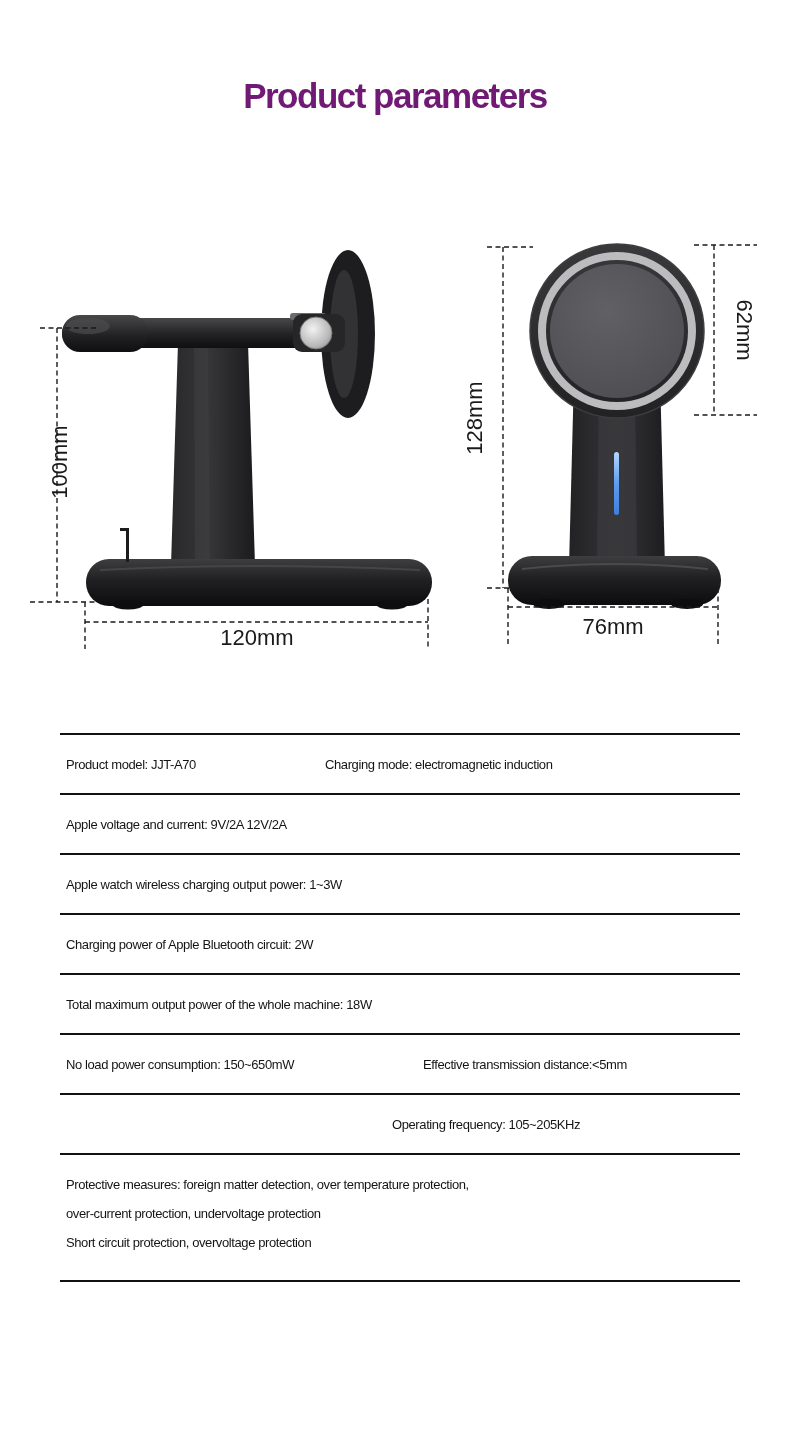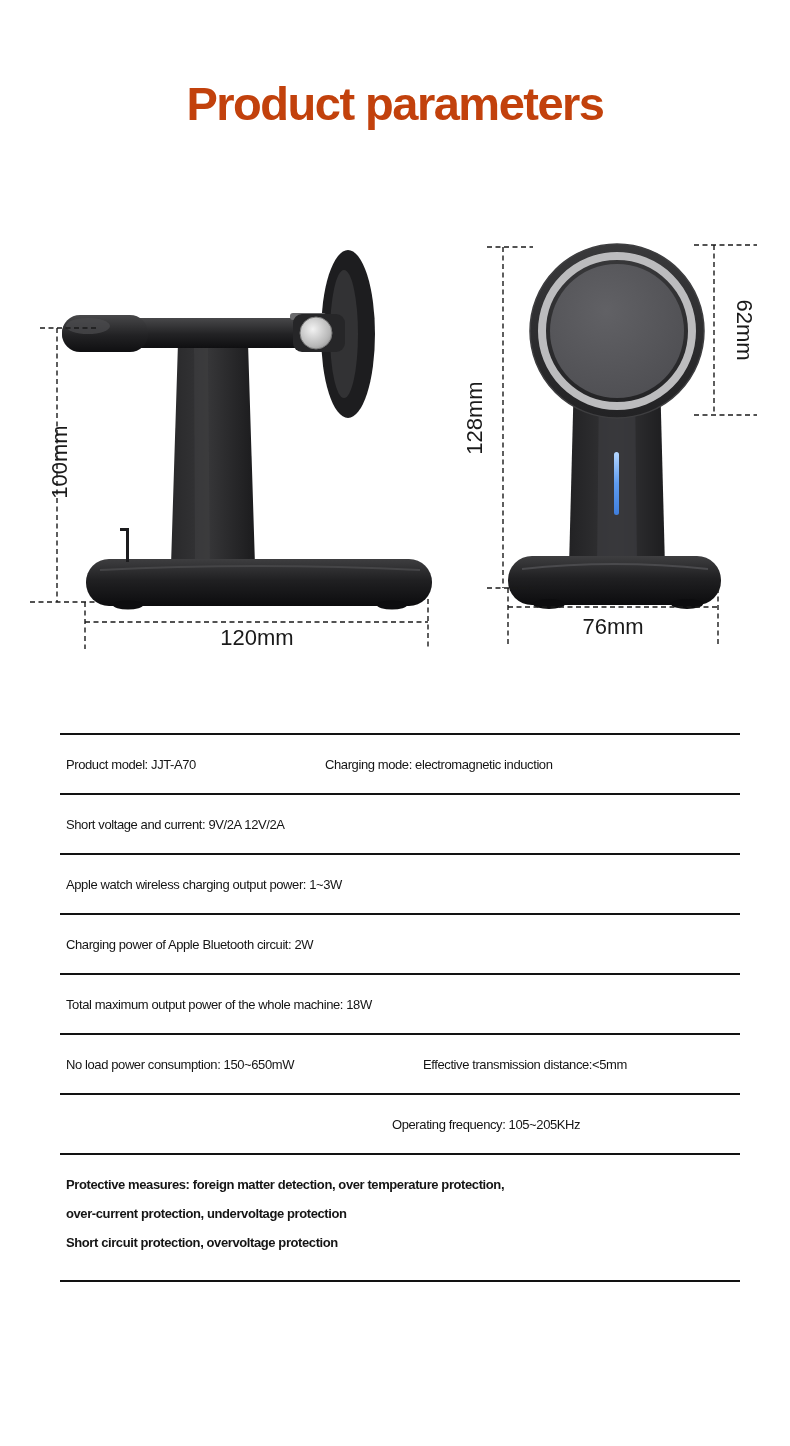--- a/index.html
+++ b/index.html
@@ -1,34 +1,34 @@
 <!DOCTYPE html>
 <html><head>
 <meta charset="utf-8">
 <style>
   html,body{margin:0;padding:0;background:#ffffff;}
   body{width:790px;height:1446px;position:relative;overflow:hidden;
        font-family:"Liberation Sans",sans-serif;color:#151515;}
 
   .title{position:absolute;top:76px;left:0;width:790px;margin:0;
-         text-align:center;font-size:47px;font-weight:700;
-         letter-spacing:-1.5px;color:#c2410c;}
+         text-align:center;font-size:35px;font-weight:700;
+         letter-spacing:-1.5px;color:#701a75;}
 
   .figure{position:absolute;left:0;top:225px;width:790px;height:445px;}
   .figure text{font-family:"Liberation Sans",sans-serif;font-size:22px;fill:#1a1a1a;}
 
   .spec-table{position:absolute;left:60px;top:733px;width:680px;
               border-bottom:2px solid #121212;font-size:13px;letter-spacing:-0.4px;}
   .spec-row{position:relative;height:58px;border-top:2px solid #121212;}
   .spec-row .c1{position:absolute;left:6px;top:50%;transform:translateY(-50%);white-space:nowrap;}
   .spec-row .c2{position:absolute;top:50%;transform:translateY(-50%);white-space:nowrap;}
   .spec-row.r0 .c2{left:265px;text-align:center;}
   .spec-row.r6 .c2{left:363px;}
   .spec-row.r7 .c2{left:332px;}
-  .spec-row.rlast{height:125px;font-weight:bold;}
+  .spec-row.rlast{height:125px;}
   .spec-row.rlast .c1{position:static;display:block;transform:none;
                       padding:15px 6px 0 6px;white-space:pre-line;line-height:29px;}
 </style>
 </head>
 <body>
 
 <div class="page">
 
   <h1 class="title">Product parameters</h1>
 
@@ -137,21 +137,21 @@
       <text x="613" y="409" text-anchor="middle">76mm</text>
     </g>
   </svg>
 
   <div class="spec-table">
     <div class="spec-row r0">
       <span class="c1">Product model: JJT-A70</span>
       <span class="c2">Charging mode: electromagnetic induction</span>
     </div>
     <div class="spec-row r1">
-      <span class="c1">Short voltage and current: 9V/2A 12V/2A</span>
+      <span class="c1">Apple voltage and current: 9V/2A 12V/2A</span>
     </div>
     <div class="spec-row r3">
       <span class="c1">Apple watch wireless charging output power: 1~3W</span>
     </div>
     <div class="spec-row r4">
       <span class="c1">Charging power of Apple Bluetooth circuit: 2W</span>
     </div>
     <div class="spec-row r5">
       <span class="c1">Total maximum output power of the whole machine: 18W</span>
     </div>

